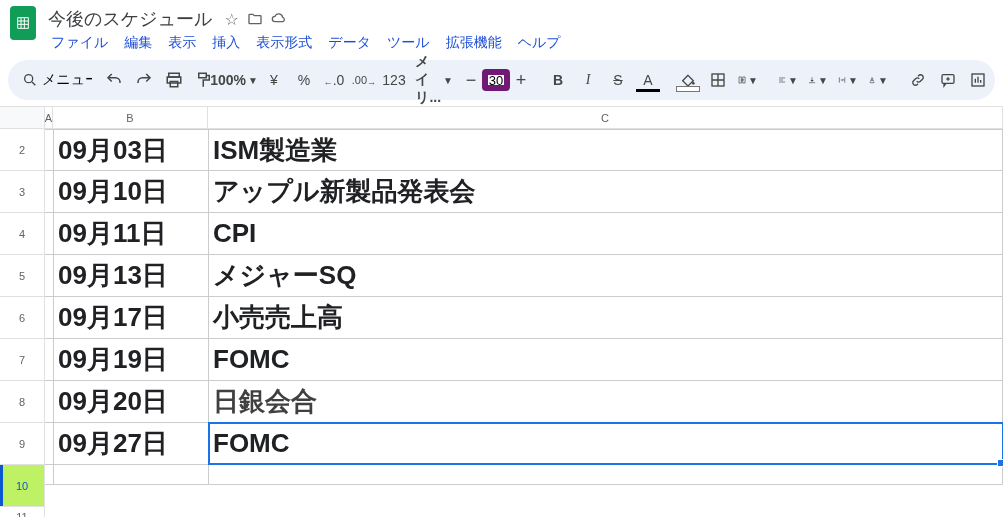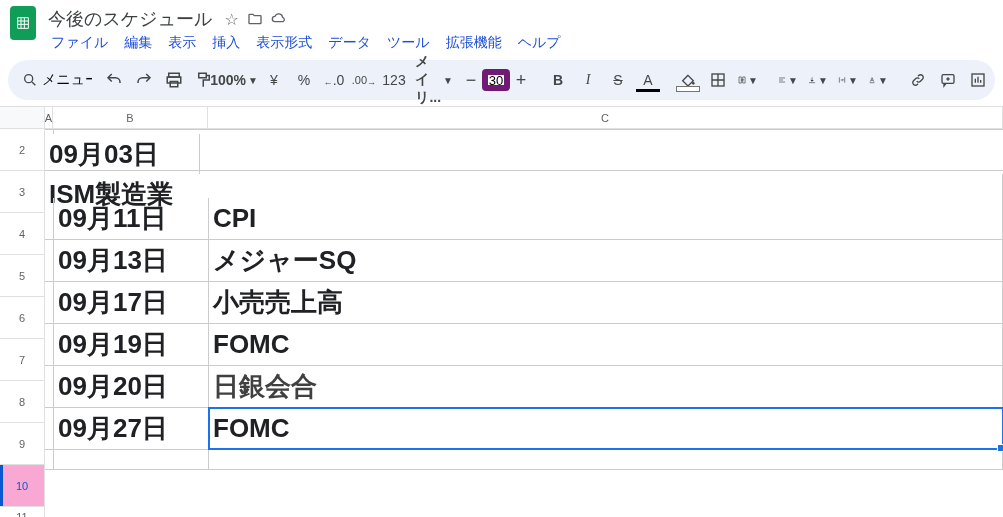--- a/index.html
+++ b/index.html
@@ -27,21 +27,21 @@
   .bold { font-weight:bold; }
   .italic { font-style:italic; font-family:serif; }
   .strike { text-decoration: line-through; }
   .color-underline { position:relative; }
   .color-underline::after { content:""; position:absolute; left:2px; right:2px; bottom:2px; height:3px; background:#000; }
   .color-underline.fill-u::after { background:#fff; border:1px solid #747775; height:4px; }
   .grid-area { display:flex; border-top: 1px solid #e0e0e0; }
   .row-headers { display:flex; flex-direction:column; }
   .corner { width: 45px; height: 22px; background:#f8f9fa; border-right:1px solid #e0e0e0; border-bottom:1px solid #e0e0e0; }
   .row-h { width:45px; background:#fff; border-right:1px solid #e0e0e0; border-bottom:1px solid #e0e0e0; display:flex; align-items:center; justify-content:center; font-size:11px; color:#5f6368; }
-  .row-h.selected { background:#f9a8d4; color:#0b57d0; position:relative; }
+  .row-h.selected { background:#bef264; color:#0b57d0; position:relative; }
   .row-h.selected::before { content:""; position:absolute; left:0; top:0; bottom:0; width:3px; background:#0b57d0; }
   .col-headers { display:flex; height:22px; }
   .col-h { background:#fff; border-right:1px solid #e0e0e0; border-bottom:1px solid #e0e0e0; display:flex; align-items:center; justify-content:center; font-size:11px; color:#5f6368; }
   .col-a { width: 8px; }
   .col-b { width: 155px; }
   .col-c { flex:1; }
   .sheet-body .row { display:flex; border-bottom:1px solid #ccc; }
   .sheet-body .row:first-child { border-top:1px solid #ccc; }
   .cell { border-right: 1px solid #ccc; padding: 2px 4px; display:flex; align-items:center; font-family: Meiryo, "メイリオ", sans-serif; font-weight: bold; font-size: 26px; line-height: 1.4; }
   .cell-a { width:8px; border-right:1px solid #ccc; }
@@ -246,26 +246,31 @@
         <div class="row-h" style="height: 20px;">11</div>
       </div>
   </div>
   <div style="flex:1; display:flex; flex-direction:column;">
     <div class="col-headers">
       <div class="col-h col-a">A</div>
       <div class="col-h col-b">B</div>
       <div class="col-h col-c">C</div>
     </div>
     <div class="sheet-body" id="sheet-body">
-        <div class="row" style="height: 42px; flex-direction: column;">
+        <div class="row" style="height: 42px;">
           <div class="cell cell-a"></div>
           <div class="cell cell-b">09月03日</div>
           <div class="cell cell-c">ISM製造業</div>
         </div>
-        <div class="row" style="height: 42px; margin-top: 27px;">
+        <div class="row" style="height: 42px;">
+          <div class="cell cell-a"></div>
+          <div class="cell cell-b">09月10日</div>
+          <div class="cell cell-c">アップル新製品発表会</div>
+        </div>
+        <div class="row" style="height: 42px;">
           <div class="cell cell-a"></div>
           <div class="cell cell-b">09月11日</div>
           <div class="cell cell-c">CPI</div>
         </div>
         <div class="row" style="height: 42px;">
           <div class="cell cell-a"></div>
           <div class="cell cell-b">09月13日</div>
           <div class="cell cell-c">メジャーSQ</div>
         </div>
         <div class="row" style="height: 42px;">

